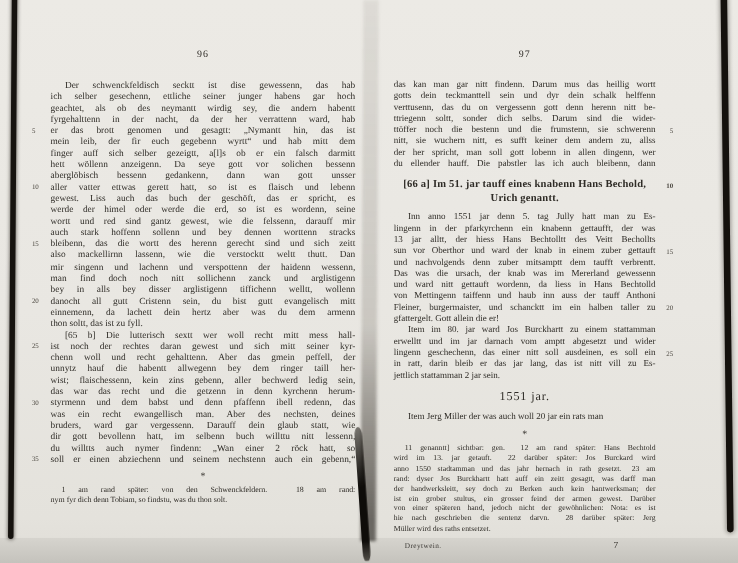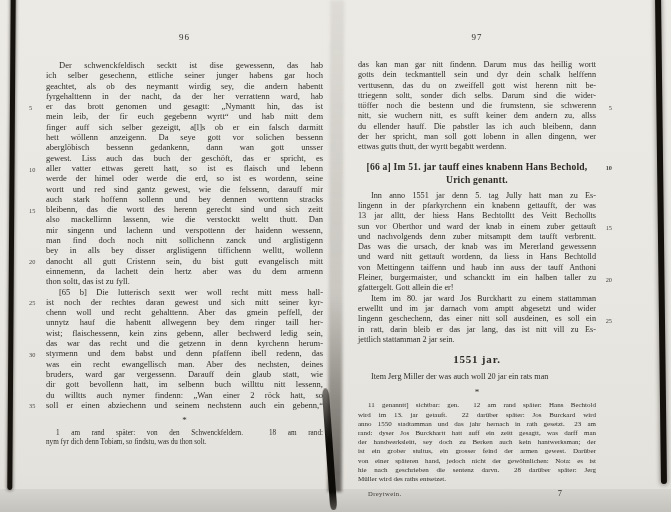--- a/index.html
+++ b/index.html
@@ -20,35 +20,35 @@
     box-shadow:0 0 4px 1px rgba(25,20,14,.4); }
   .gutter-soft { position:absolute; left:329px; top:0; width:14px; height:492px;
     background:linear-gradient(180deg, rgba(90,84,74,.10), rgba(90,84,74,.22) 60%,
       rgba(50,45,38,.5) 82%, rgba(25,21,16,.6) 96%);
     filter:blur(1.5px); transform:rotate(0.3deg); }
   .gutter-core { position:absolute; left:326px; top:388px; width:7px; height:122px;
     background:linear-gradient(180deg, rgba(30,26,20,.55), #0e0c09 45%, #0e0c09 85%, rgba(30,26,20,.7));
     border-radius:60% 60% 40% 40%/10px; transform:rotate(-4deg); filter:blur(.7px); }
 
   
-  .page { position:absolute; top:28px; }
+  .page { position:absolute; top:40px; }
   .page-left  { left:46px;  width:277px; }
   .page-right { left:358px; width:238px; }
   .pagenum { text-align:center; font-size:9px; letter-spacing:1px;
     height:10px; line-height:10px; margin:4px 0 18px 0; }
   .body { font-size:8.5px; }
   .page-right .body { font-size:8.2px; }
 
   .tl { position:relative; height:10.3px; line-height:10.3px;
     text-align:justify; text-align-last:justify; overflow:visible; white-space:normal; }
   .ind  { text-indent:13px; }
   .end  { text-align-last:left; }
   .hd   { font-weight:bold; font-size:9.6px; height:13px; line-height:13px;
           text-align:right; text-align-last:center; letter-spacing:.2px; }
-  .hd2  { font-weight:bold; font-size:11px; height:14px; line-height:14px;
+  .hd2  { font-weight:normal; font-size:11px; height:14px; line-height:14px;
           text-align-last:center; letter-spacing:.8px; }
   .ln { position:absolute; top:1.6px; font-size:6.3px; color:#4a463f;
         text-indent:0; letter-spacing:0; }
   .ln.l { left:-17px; } .ln.r { right:-16px; }
 
   .sep { text-align:center; font-size:9px; height:8px; line-height:8px; margin-top:6px; }
   .fnotes { margin-top:5px; font-size:7.2px; }
   .page-right .fnotes { font-size:7px; }
   .fnotes .tl { height:9.2px; line-height:9.2px; }
   .indf { text-indent:10px; }
@@ -73,22 +73,22 @@
     <div class="body">
         <div class="tl ind"><span>Der schwenckfeldisch secktt ist dise gewessenn, das hab</span></div>
         <div class="tl"><span>ich selber gesechenn, ettliche seiner junger habens gar hoch</span></div>
         <div class="tl"><span>geachtet, als ob des neymantt wirdig sey, die andern habentt</span></div>
         <div class="tl"><span>fyrgehalttenn in der nacht, da der her verrattenn ward, hab</span></div>
         <div class="tl"><span>er das brott genomen und gesagtt: „Nymantt hin, das ist</span><span class="ln l">5</span></div>
         <div class="tl"><span>mein leib, der fir euch gegebenn wyrtt“ und hab mitt dem</span></div>
         <div class="tl"><span>finger auff sich selber gezeigtt, a[l]s ob er ein falsch darmitt</span></div>
         <div class="tl"><span>hett wöllenn anzeigenn. Da seye gott vor solichen bessenn</span></div>
         <div class="tl"><span>aberglöbisch bessenn gedankenn, dann wan gott unsser</span></div>
+        <div class="tl"><span>aller vatter ettwas gerett hatt, so ist es flaisch und lebenn</span><span class="ln l">10</span></div>
         <div class="tl"><span>gewest. Liss auch das buch der geschöft, das er spricht, es</span></div>
-        <div class="tl"><span>aller vatter ettwas gerett hatt, so ist es flaisch und lebenn</span><span class="ln l">10</span></div>
         <div class="tl"><span>werde der himel oder werde die erd, so ist es wordenn, seine</span></div>
         <div class="tl"><span>wortt und red sind gantz gewest, wie die felssenn, darauff mir</span></div>
         <div class="tl"><span>auch stark hoffenn sollenn und bey dennen worttenn stracks</span></div>
         <div class="tl"><span>bleibenn, das die wortt des herenn gerecht sind und sich zeitt</span><span class="ln l">15</span></div>
         <div class="tl"><span>also mackellirnn lassenn, wie die verstocktt weltt thutt. Dan</span></div>
         <div class="tl"><span>mir singenn und lachenn und verspottenn der haidenn wessenn,</span></div>
         <div class="tl"><span>man find doch noch nitt sollichenn zanck und arglistigenn</span></div>
         <div class="tl"><span>bey in alls bey disser arglistigenn tiffichenn welltt, wollenn</span></div>
         <div class="tl"><span>danocht all gutt Cristenn sein, du bist gutt evangelisch mitt</span><span class="ln l">20</span></div>
         <div class="tl"><span>einnemenn, da lachett dein hertz aber was du dem armenn</span></div>
@@ -111,27 +111,26 @@
         <div class="tl indf"><span>1 am rand später: von den Schwenckfeldern.   18 am rand:</span></div>
         <div class="tl end"><span>nym fyr dich denn Tobiam, so findstu, was du thon solt.</span></div>
       </div>
   </div>
 
   <div class="page page-right">
     <div class="pagenum">97</div>
     <div class="body">
         <div class="tl"><span>das kan man gar nitt findenn. Darum mus das heillig wortt</span></div>
         <div class="tl"><span>gotts dein teckmanttell sein und dyr dein schalk helffenn</span></div>
-        <div class="tl"><span>verttusenn, das du on zweiffell gott wist herenn nitt be-</span></div>
+        <div class="tl"><span>verttusenn, das du on vergessenn gott denn herenn nitt be-</span></div>
         <div class="tl"><span>ttriegenn soltt, sonder dich selbs. Darum sind die wider-</span></div>
         <div class="tl"><span>ttöffer noch die bestenn und die frumstenn, sie schwerenn</span><span class="ln r">5</span></div>
         <div class="tl"><span>nitt, sie wuchern nitt, es sufft keiner dem andern zu, allss</span></div>
+        <div class="tl"><span>der her spricht, man soll gott lobenn in allen dingenn, wer</span></div>
         <div class="tl"><span>du ellender hauff. Die pabstler las ich auch bleibenn, dann</span></div>
-        <div class="tl"><span>der her spricht, man soll gott lobenn in allen dingenn, wer</span></div>
-        <div class="tl end"><span>ettwas gutts thutt, der wyrtt begabtt werdenn.</span></div>
         <div style="height: 7px;"></div>
         <div class="tl hd"><span>[66 a] Im 51. jar tauff eines knabenn Hans Bechold,</span><span class="ln r">10</span></div>
         <div class="tl hd"><span>Urich genantt.</span></div>
         <div style="height: 5px;"></div>
         <div class="tl ind"><span>Inn anno 1551 jar denn 5. tag Jully hatt man zu Es-</span></div>
         <div class="tl"><span>lingenn in der pfarkyrchenn ein knabenn gettaufft, der was</span></div>
         <div class="tl"><span>13 jar alltt, der hiess Hans Bechtolltt des Veitt Bechollts</span></div>
         <div class="tl"><span>sun vor Oberthor und ward der knab in einem zuber gettauft</span><span class="ln r">15</span></div>
         <div class="tl"><span>und nachvolgends denn zuber mitsamptt dem taufft verbrentt.</span></div>
         <div class="tl"><span>Das was die ursach, der knab was im Mererland gewessenn</span></div>

